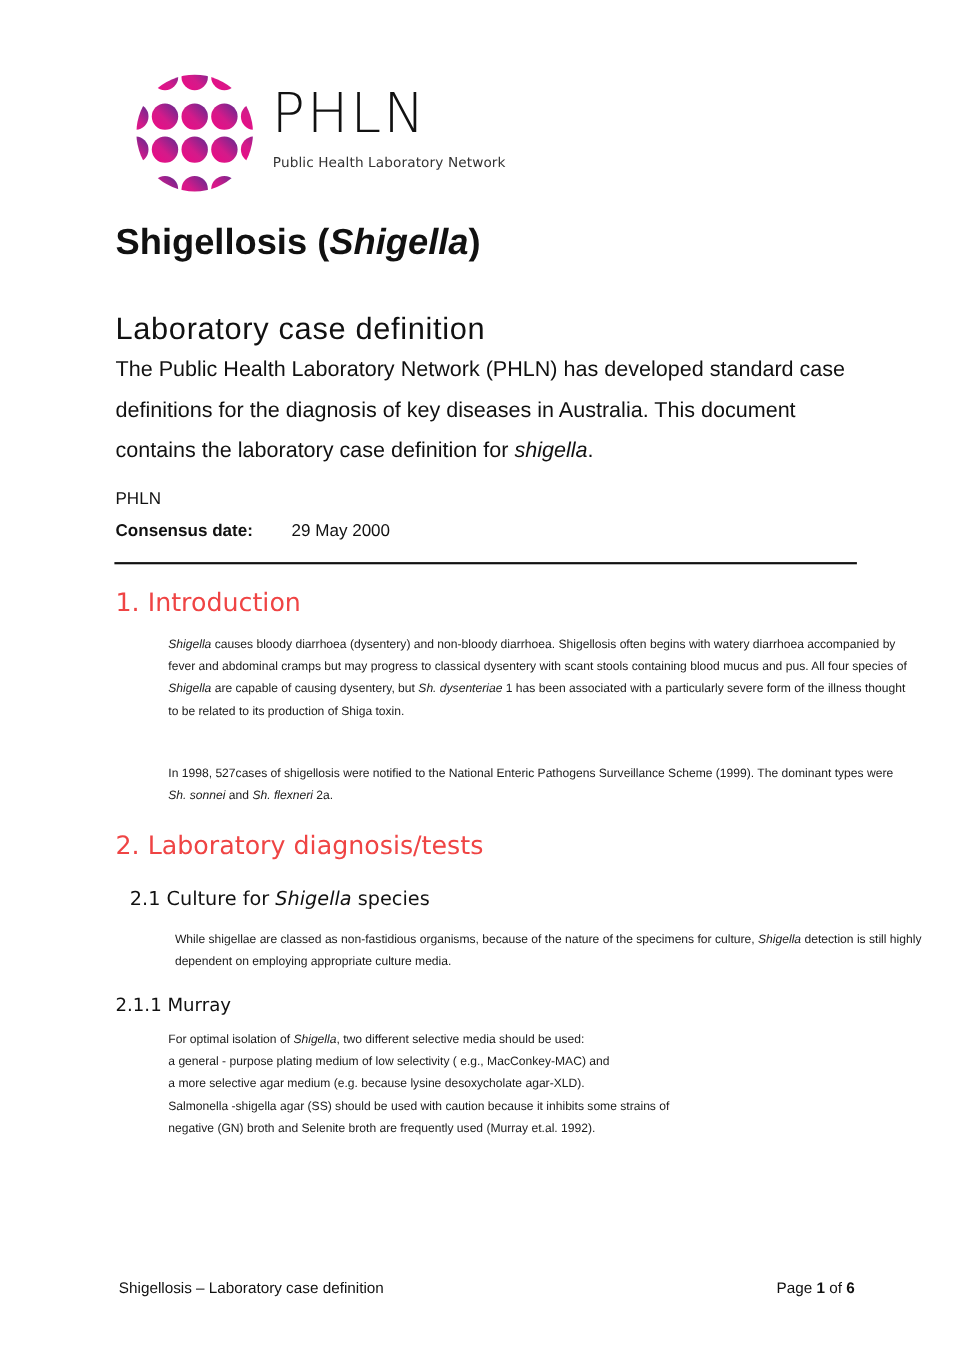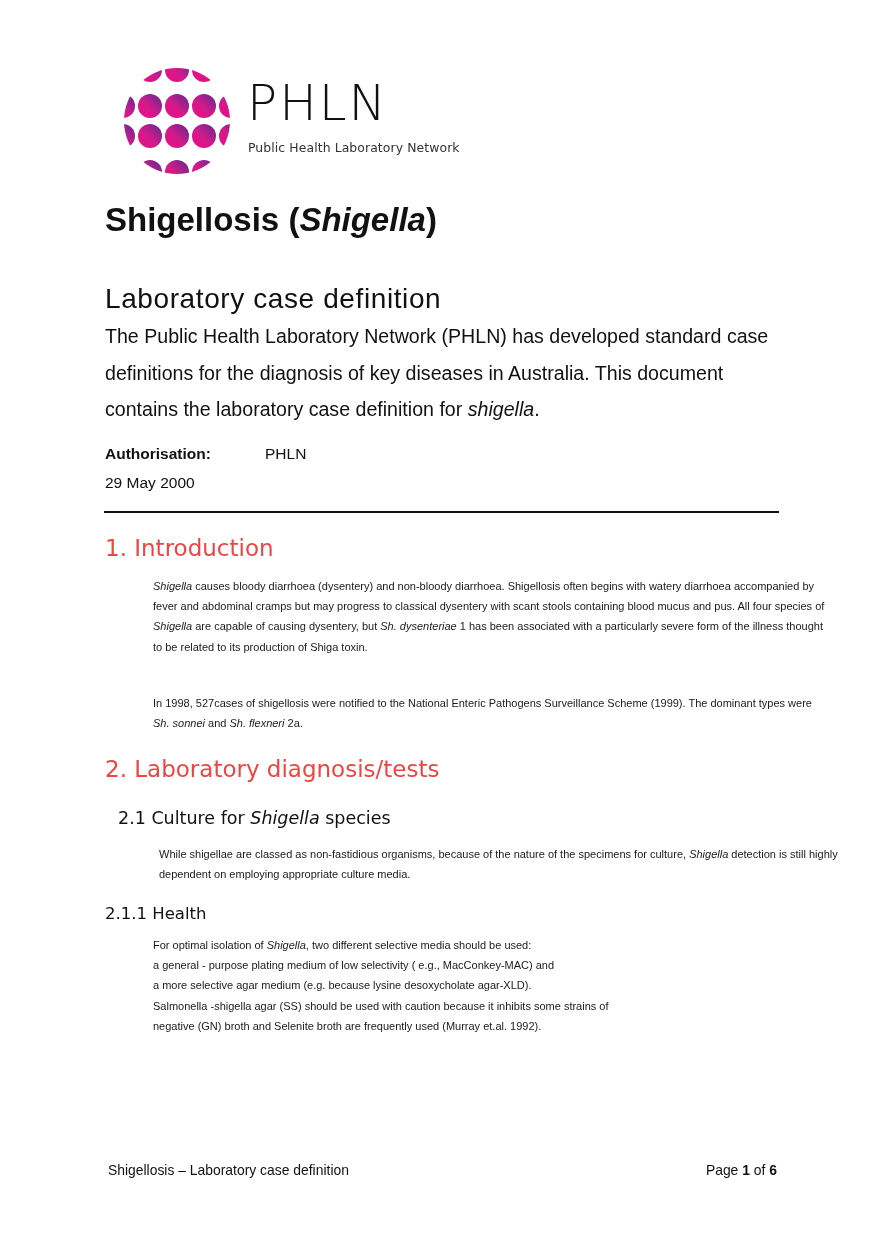--- a/index.html
+++ b/index.html
@@ -72,39 +72,39 @@
 <div class="abs logo-word">PHLN</div>
 <div class="abs logo-sub">Public Health Laboratory Network</div>
 
 <div class="abs title"><span>Shigellosis (</span><i>Shigella</i><span>)</span></div>
 <div class="abs subtitle">Laboratory case definition</div>
 
 <div class="abs intro"><span>The Public Health Laboratory Network (PHLN) has developed standard case definitions for the diagnosis of key diseases in Australia. This document contains the laboratory case definition for </span><i>shigella</i><span>.</span></div>
 
 <div class="abs meta">
   <div class="meta-row">
-    <div class="meta-label">Authorisation:</div>
     <div>PHLN</div>
   </div>
   <div class="meta-row">
+    <div class="meta-label">Consensus date:</div>
     <div>29 May 2000</div>
   </div>
 </div>
 
 <div class="abs rule"></div>
 
 <div class="abs h1" style="left:105px; top:537px;">1. Introduction</div>
 <div class="abs p" style="left:105px; top:576px;"><i>Shigella</i><span> causes bloody diarrhoea (dysentery) and non-bloody diarrhoea. Shigellosis often begins with watery diarrhoea accompanied by fever and abdominal cramps but may progress to classical dysentery with scant stools containing blood mucus and pus. All four species of </span><i>Shigella</i><span> are capable of causing dysentery, but </span><i>Sh. dysenteriae</i><span> 1 has been associated with a particularly severe form of the illness thought to be related to its production of Shiga toxin.</span></div>
 <div class="abs p" style="left:105px; top:693px; width:676px;"><span>In 1998, 527cases of shigellosis were notified to the National Enteric Pathogens Surveillance Scheme (1999). The dominant types were </span><i>Sh. sonnei</i><span> and </span><i>Sh. flexneri</i><span> 2a.</span></div>
 
 <div class="abs h1" style="left:105px; top:758px;">2. Laboratory diagnosis/tests</div>
 <div class="abs h2" style="left:105px; top:810px;margin-left:13px;"><span>2.1 Culture for </span><i>Shigella</i><span> species</span></div>
 <div class="abs p" style="left:111px; top:844px;"><span>While shigellae are classed as non-fastidious organisms, because of the nature of the specimens for culture, </span><i>Shigella</i><span> detection is still highly dependent on employing appropriate culture media.</span></div>
 
-<div class="abs h3" style="left:105px; top:906px;">2.1.1 Health</div>
+<div class="abs h3" style="left:105px; top:906px;">2.1.1 Murray</div>
 <div class="abs p" style="left:105px; top:935px; width:690px;">
   <div><span>For optimal isolation of </span><i>Shigella</i><span>, two different selective media should be used:</span></div>
   <div>a general - purpose plating medium of low selectivity ( e.g., MacConkey-MAC) and</div>
   <div>a more selective agar medium (e.g. because lysine desoxycholate agar-XLD).</div>
   <div>Salmonella -shigella agar (SS) should be used with caution because it inhibits some strains of</div>
   <div>negative (GN) broth and Selenite broth are frequently used (Murray et.al. 1992).</div>
 </div>
 
 <div class="abs footer-left">Shigellosis – Laboratory case definition</div>
 <div class="abs footer-right"><span>Page </span><b>1</b><span> of </span><b>6</b></div>

